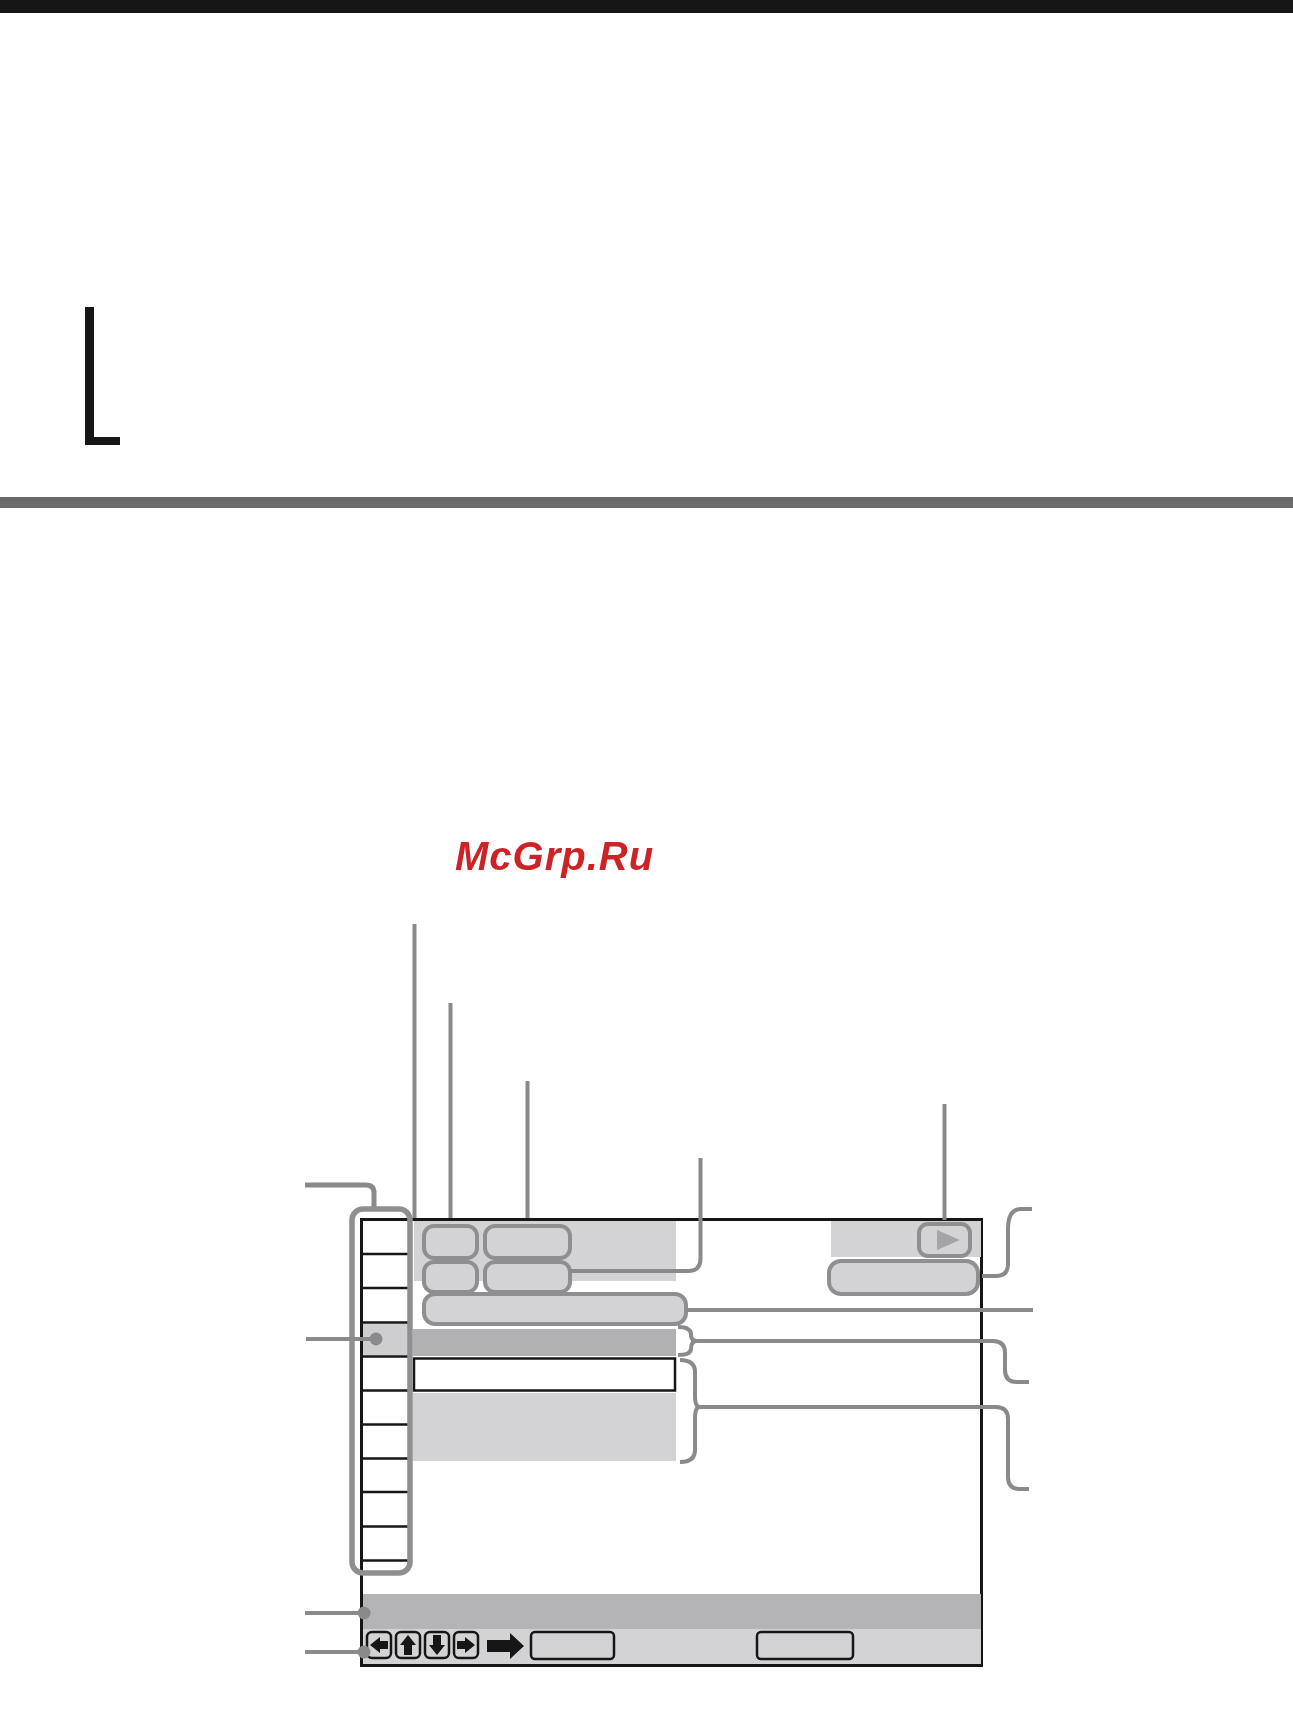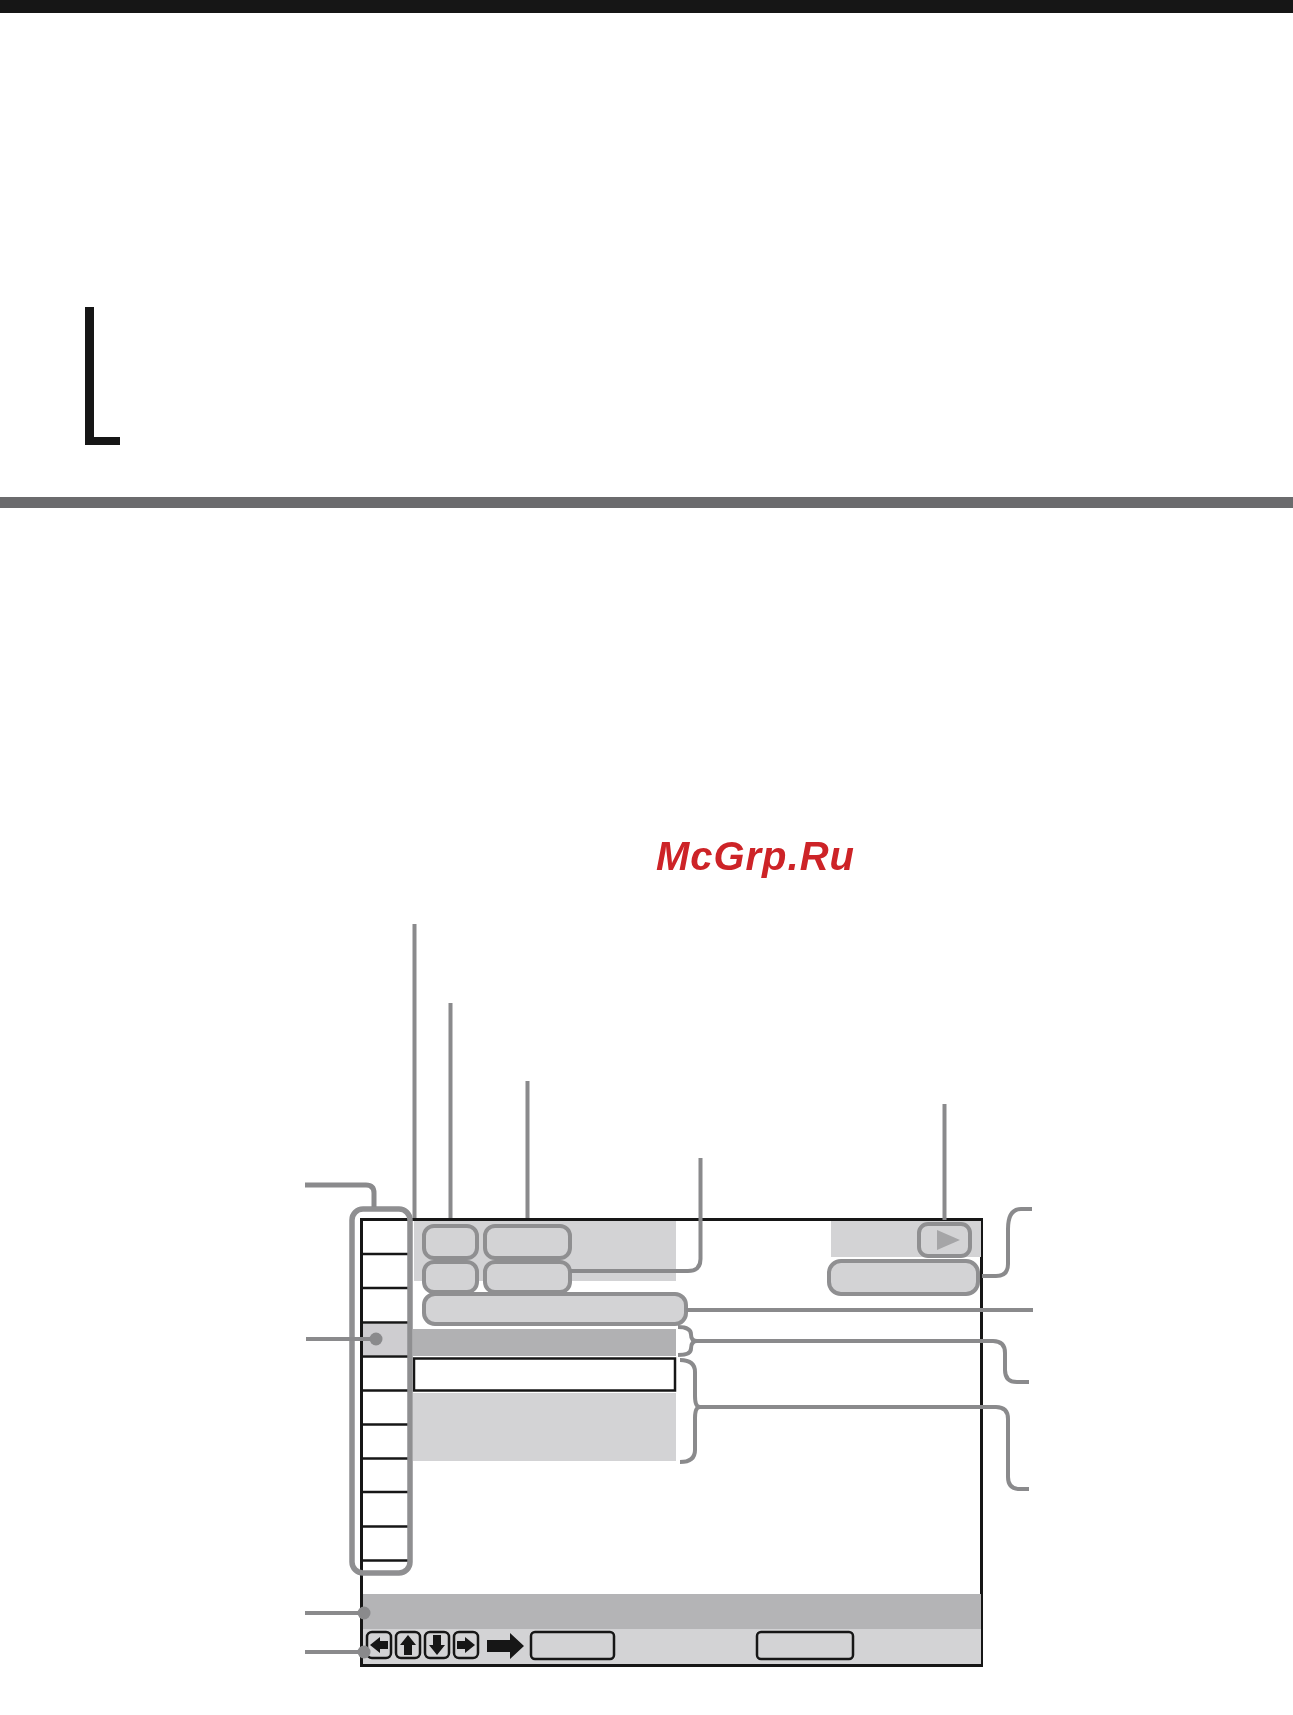--- a/index.html
+++ b/index.html
@@ -14,21 +14,21 @@
     position:absolute;left:0;top:0;width:1293px;height:13px;
     background:var(--c-ink,#0b0b0b);
   }
   .section-rule{
     position:absolute;left:0;top:497px;width:1293px;height:11px;
     background:var(--c-rule,#6b6b6d);
   }
   .crop-l{position:absolute;left:0;top:0;}
   .watermark{
     position:absolute;left:455px;top:833px;width:400px;
-    text-align:right;
+    text-align:left;
     font-style:italic;font-weight:bold;font-size:40px;line-height:46px;
     letter-spacing:1px;
     color:var(--c-brand,#cd2327);
   }
   .figure-svg{position:absolute;left:0;top:0;}
   
   .ln{stroke:var(--c-line,#8a8a8c);stroke-width:4;fill:none;}
   .ln5{stroke:var(--c-line,#8a8a8c);stroke-width:5;fill:none;}
   .ink{fill:var(--c-ink,#0b0b0b);}
 </style>

